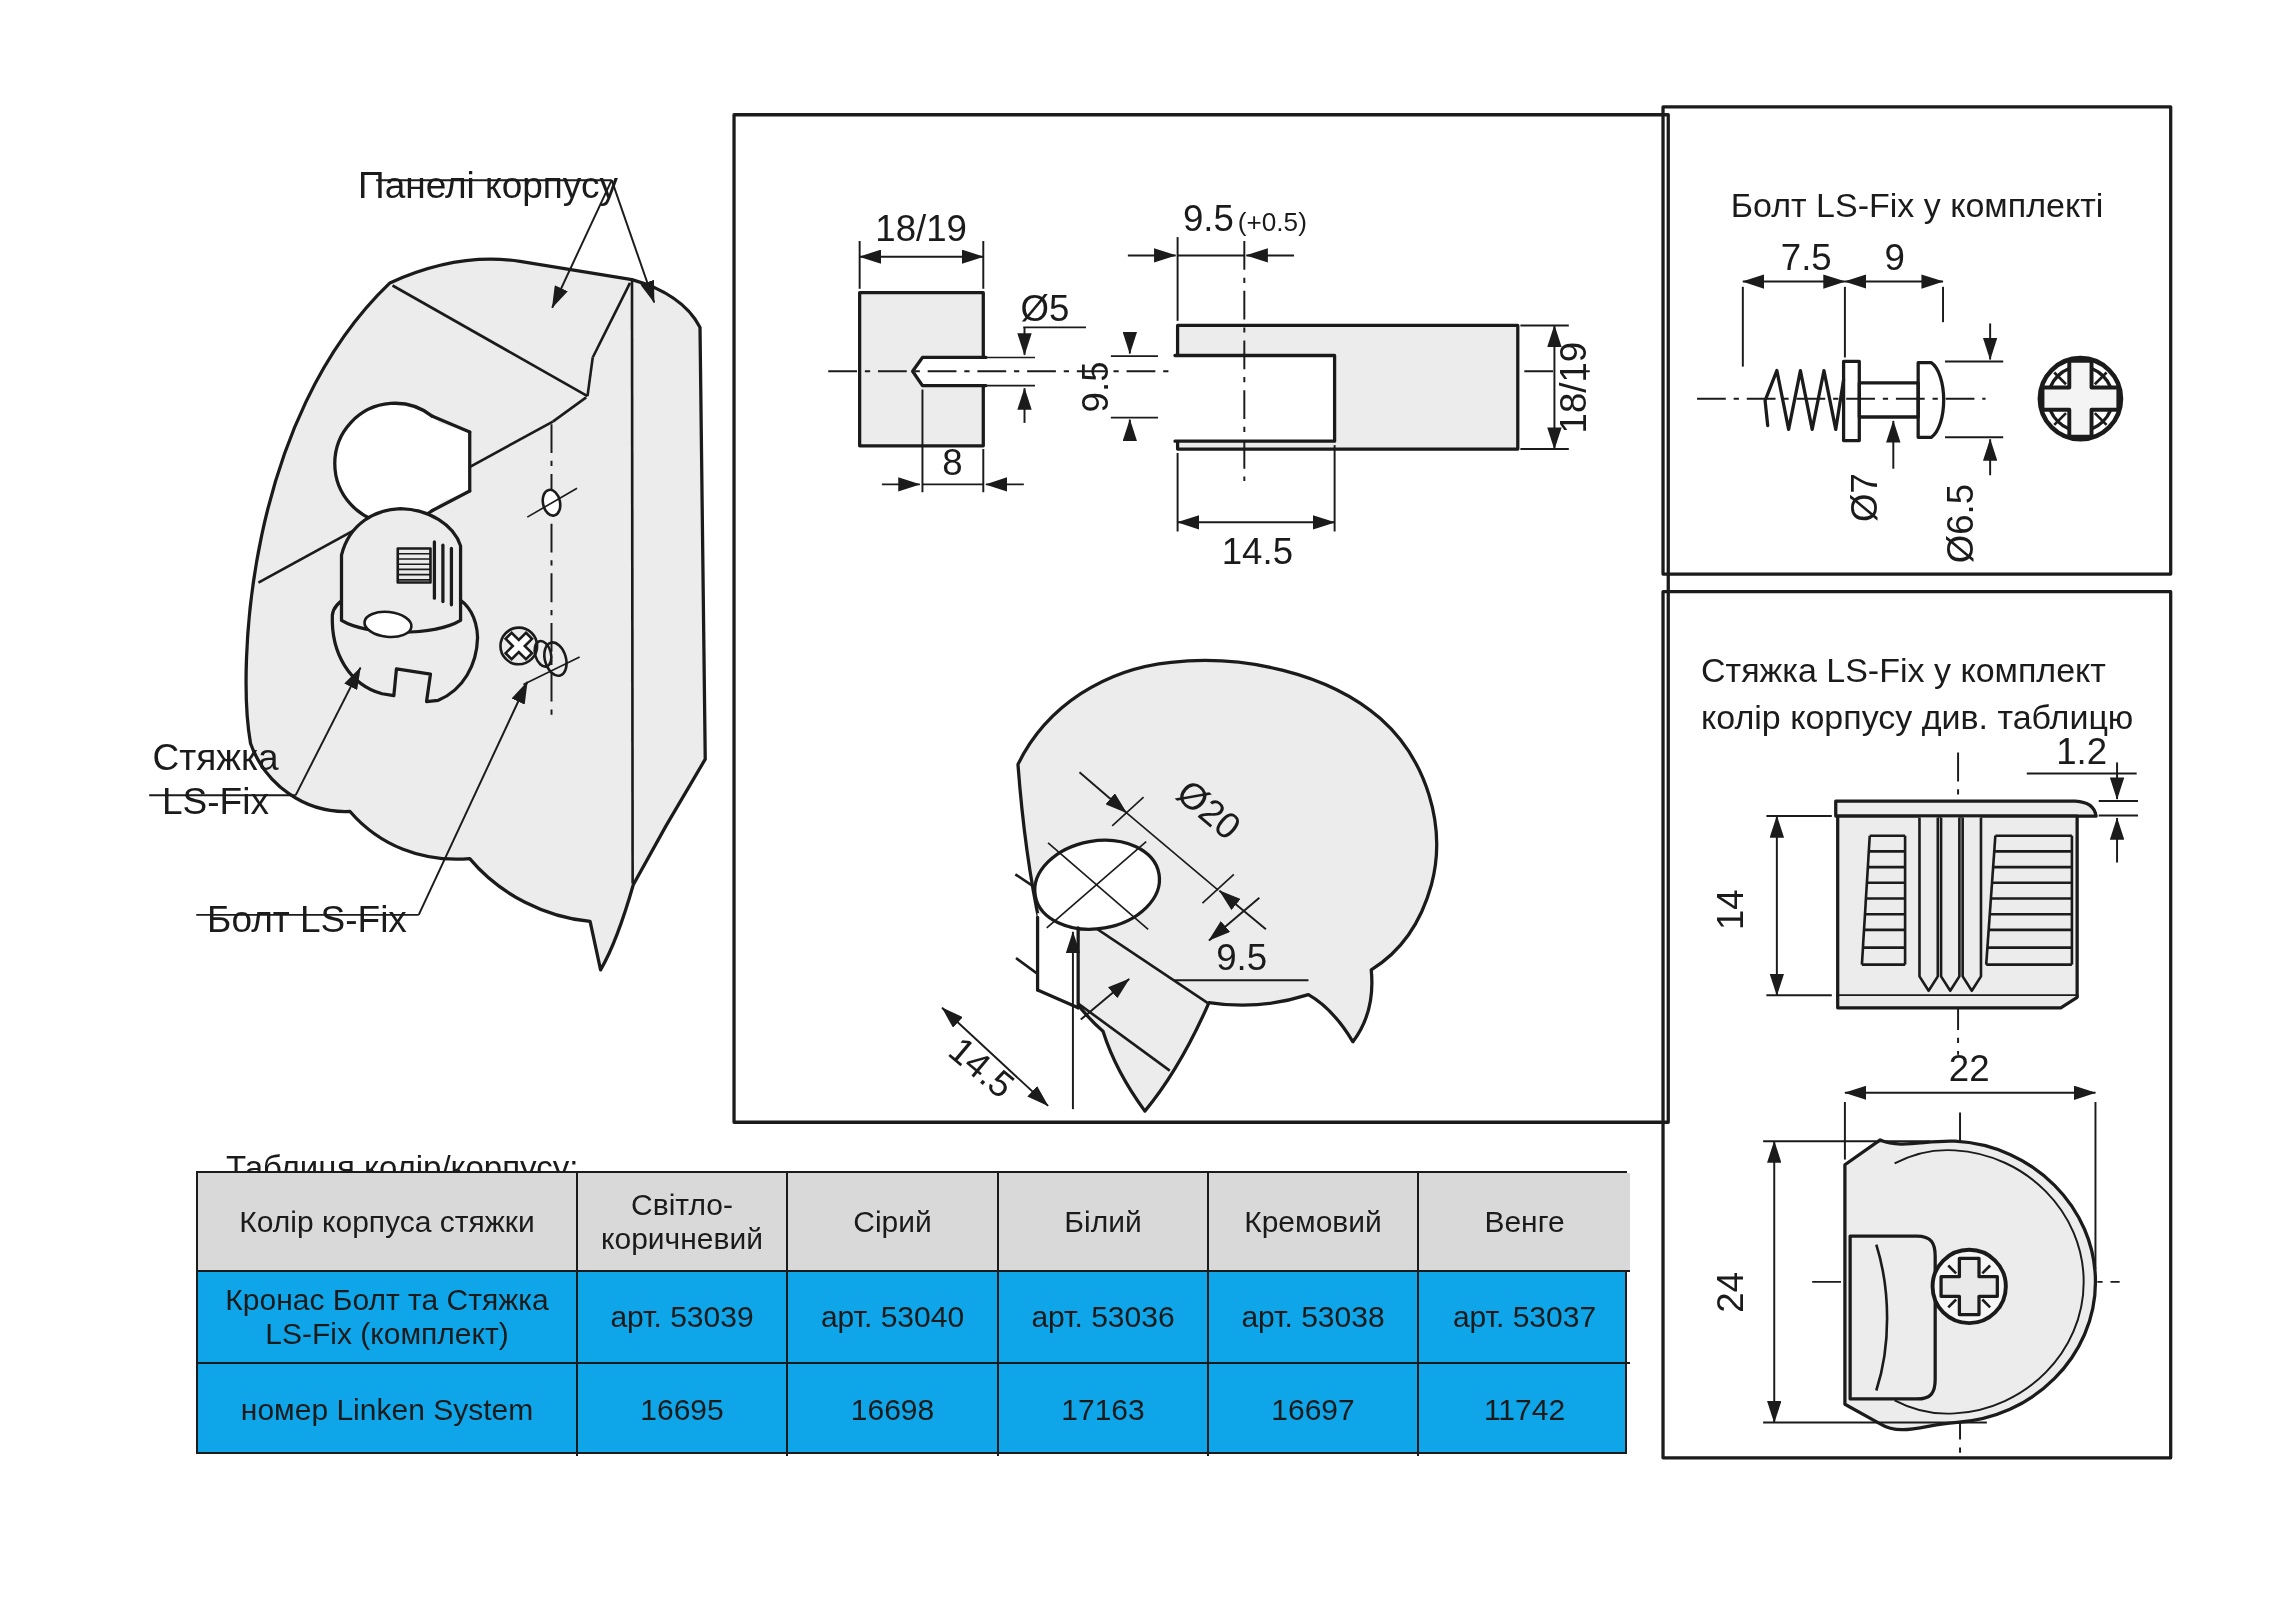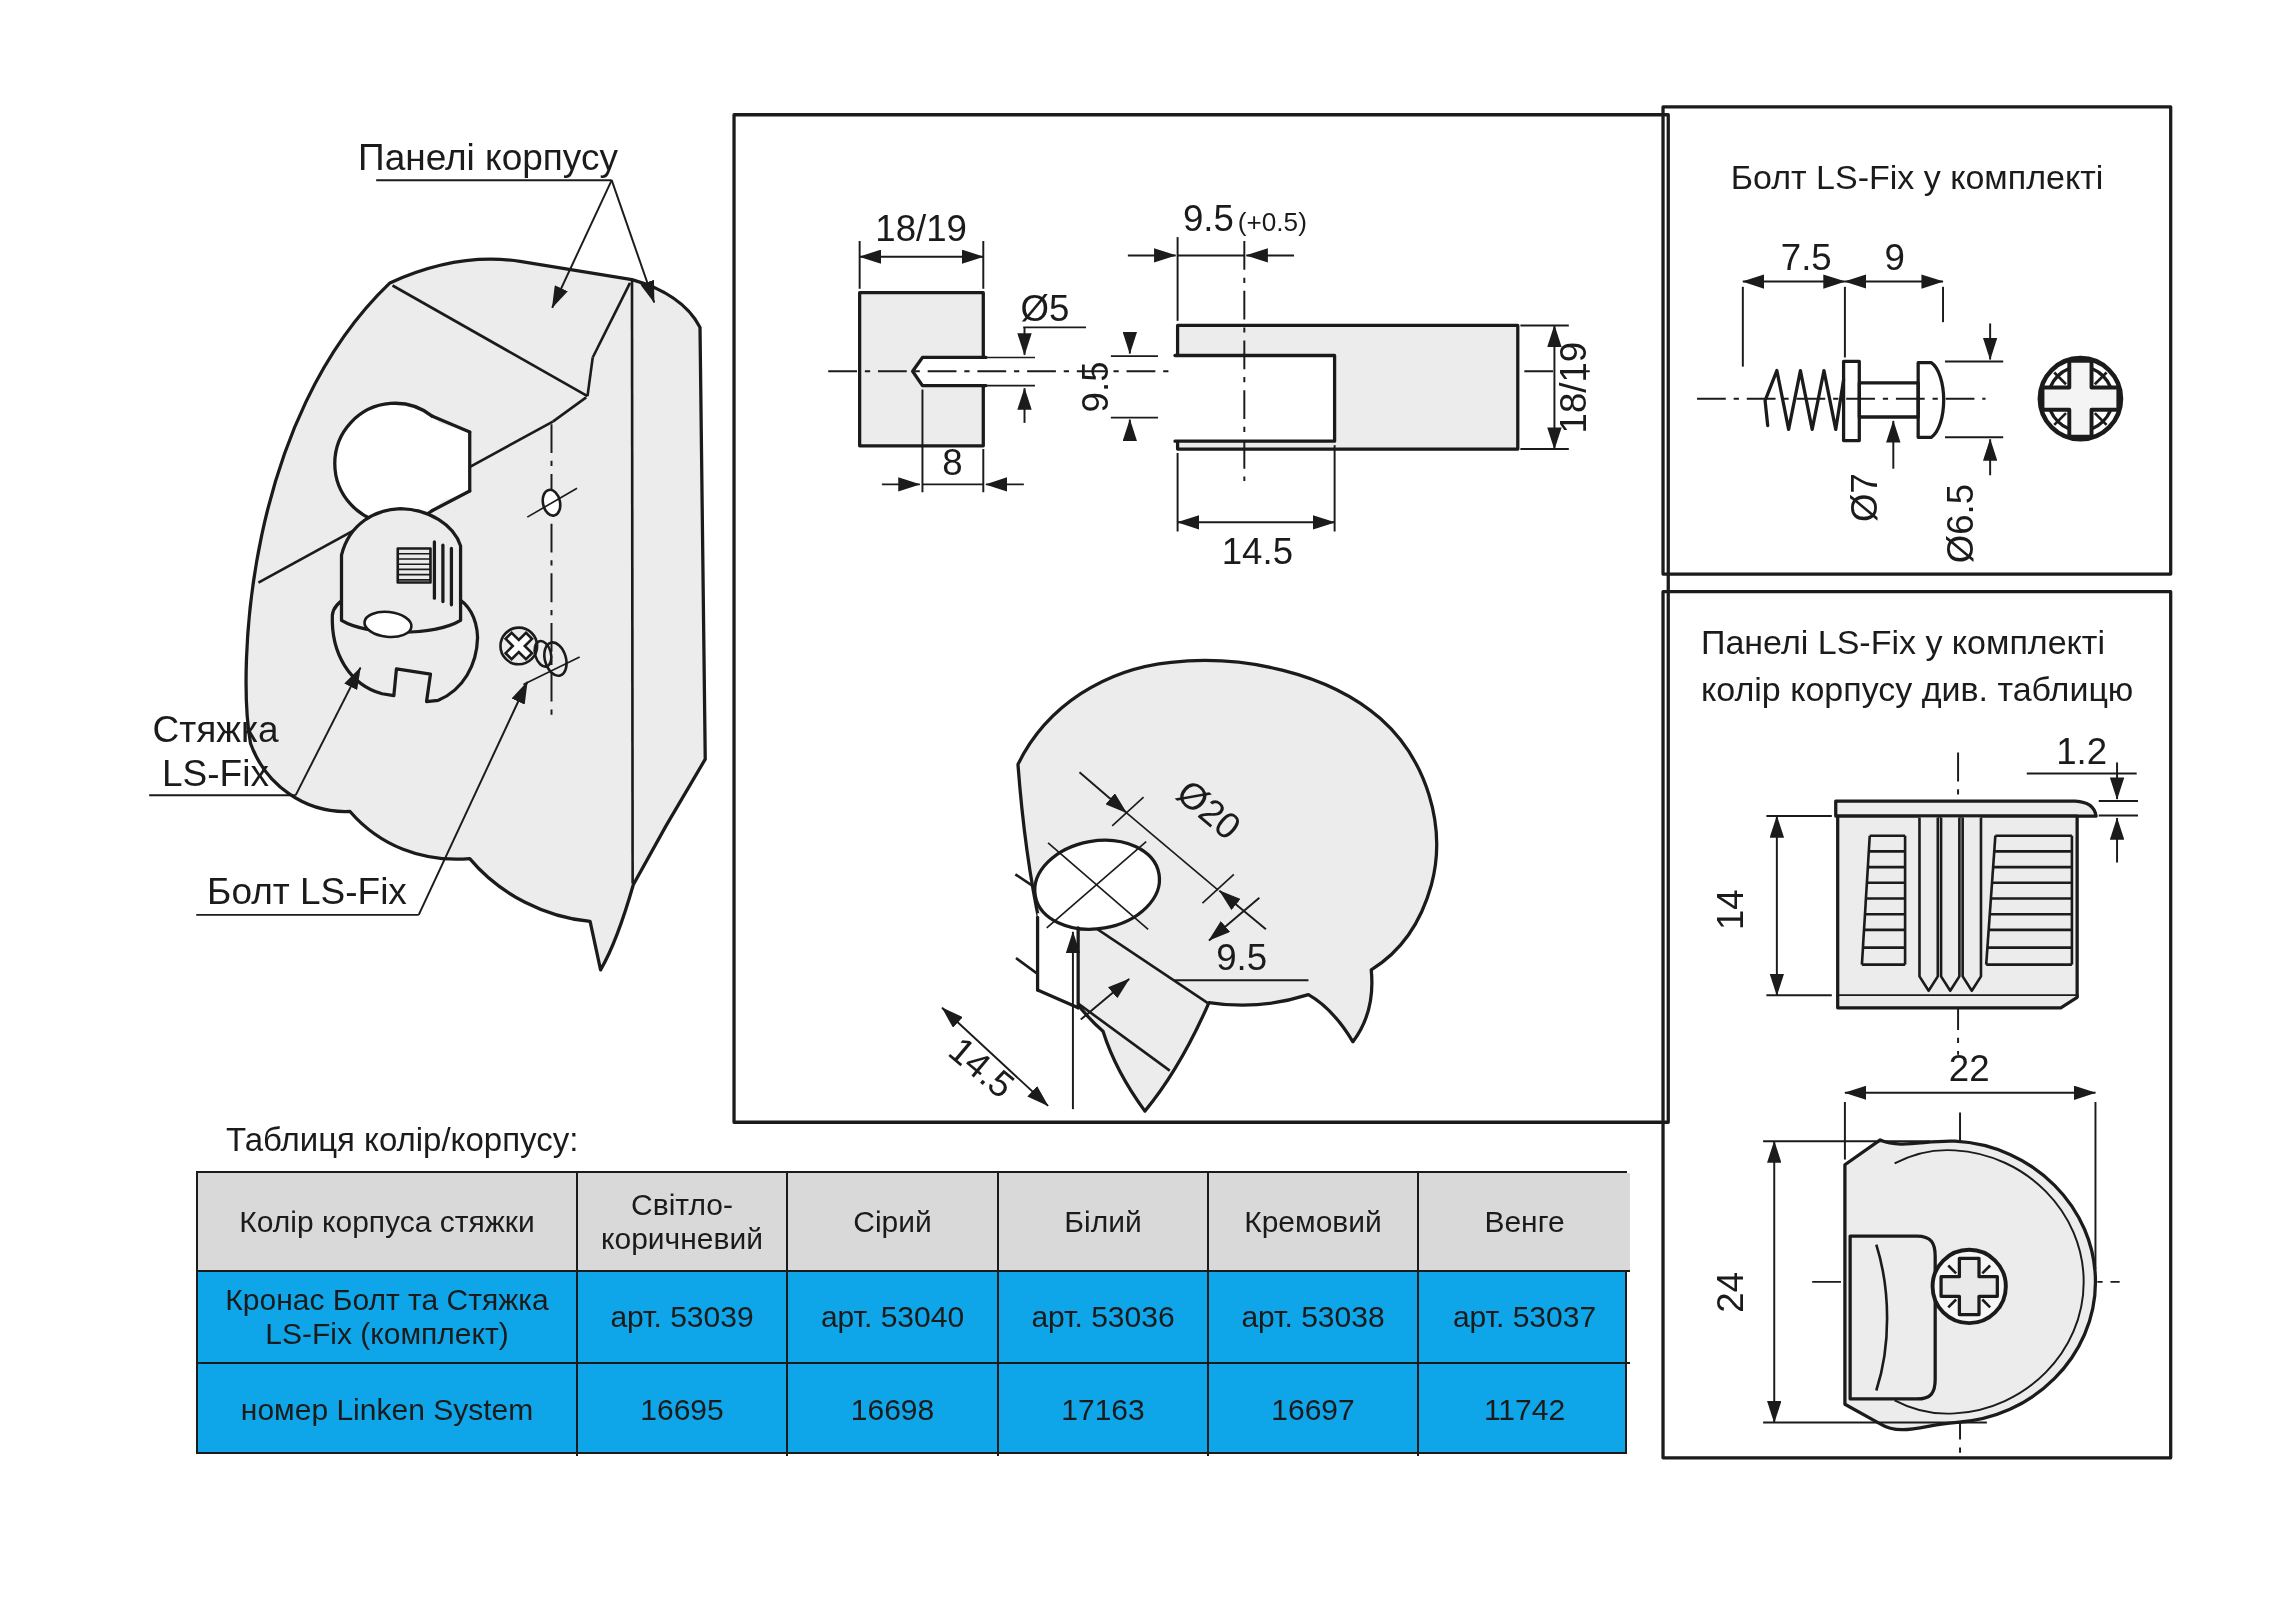--- a/index.html
+++ b/index.html
@@ -9,21 +9,21 @@
   svg text{font-family:"Liberation Sans",sans-serif;fill:#1b1b1b;}
   .dimtx{font-size:56px;}
   .dimsm{font-size:40px;}
   .ln5{stroke:#1b1b1b;stroke-width:5;fill:none;stroke-linejoin:round;stroke-linecap:round;}
   .ln4{stroke:#1b1b1b;stroke-width:4;fill:none;stroke-linejoin:round;}
   .dm{stroke:#1b1b1b;stroke-width:3;fill:none;}
   .thin{stroke:#1b1b1b;stroke-width:2.5;fill:none;}
   .cl{stroke:#1b1b1b;stroke-width:3;fill:none;stroke-dasharray:44 12 8 12;}
   .gray{fill:#ececec;}
   .white{fill:#ffffff;}
-  .t{position:absolute;line-height:1.2;}
+  .t{position:absolute;line-height:1.2;margin-top:28px;}
   .lbl{font-size:37px;}
   .boxtitle{font-size:34px;}
   .caption{font-size:33px;}
   .tbl{position:absolute;left:196px;top:1171px;width:1431px;height:283px;
        display:grid;grid-template-columns:380px 210px 211px 210px 210px 211px;
        grid-template-rows:99px 92px 92px;border:2.6px solid #1b1b1b;box-sizing:border-box;
        background:#0ea5e9;}
   .cell{border-right:2px solid #1b1b1b;border-bottom:2px solid #1b1b1b;
         display:flex;align-items:center;justify-content:center;text-align:center;
         font-size:30px;padding:0 9.2px;box-sizing:border-box;}
@@ -350,21 +350,21 @@
 
 <div class="t lbl" style="left:147px;top:708px;width:137px;text-align:center;">
   <div>Стяжка</div>
   <div>LS-Fix</div>
 </div>
 
 <div class="t lbl" style="left:196px;top:870px;width:222px;text-align:center;">Болт LS-Fix</div>
 
 <div class="t boxtitle" style="left:1676px;top:157px;width:482px;text-align:center;">Болт  LS-Fix у комплекті</div>
 
-<div class="t boxtitle" style="left:1701px;top:622px;width:458px;">Панелі  LS-Fix у комплекті</div>
+<div class="t boxtitle" style="left:1701px;top:622px;width:458px;">Стяжка  LS-Fix у комплект</div>
 <div class="t boxtitle" style="left:1701px;top:669px;width:458px;">колір корпусу див. таблицю</div>
 
 <div class="t caption" style="left:226px;top:1120px;width:589px;">Таблиця колір/корпусу:</div>
 
 <div class="tbl">
   <div class="cell hc">Колір корпуса стяжки</div>
   <div class="cell hc">Світло-коричневий</div>
   <div class="cell hc">Сірий</div>
   <div class="cell hc">Білий</div>
   <div class="cell hc">Кремовий</div>

